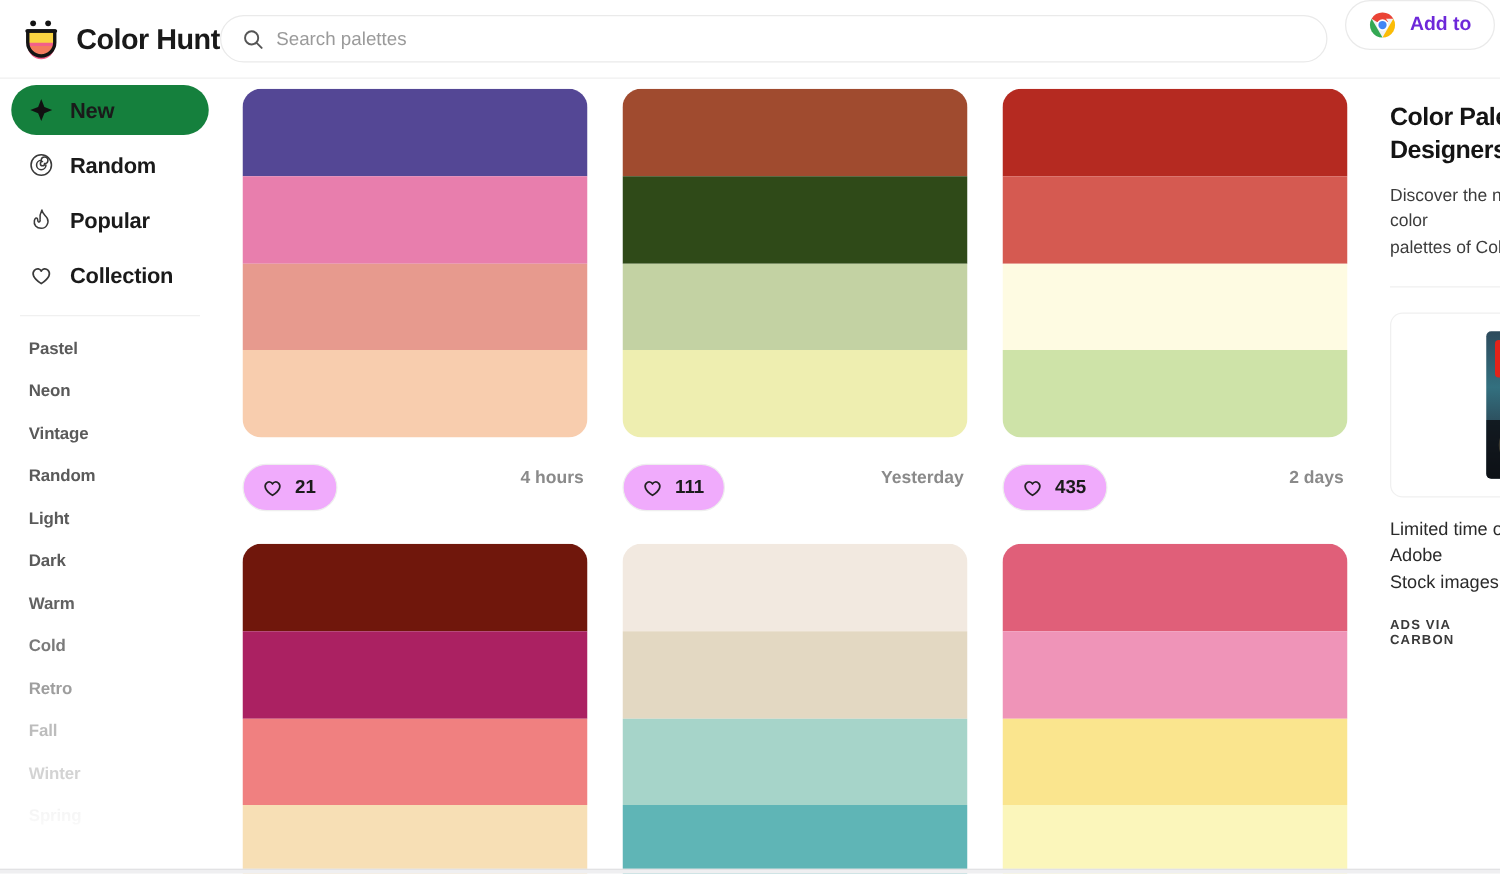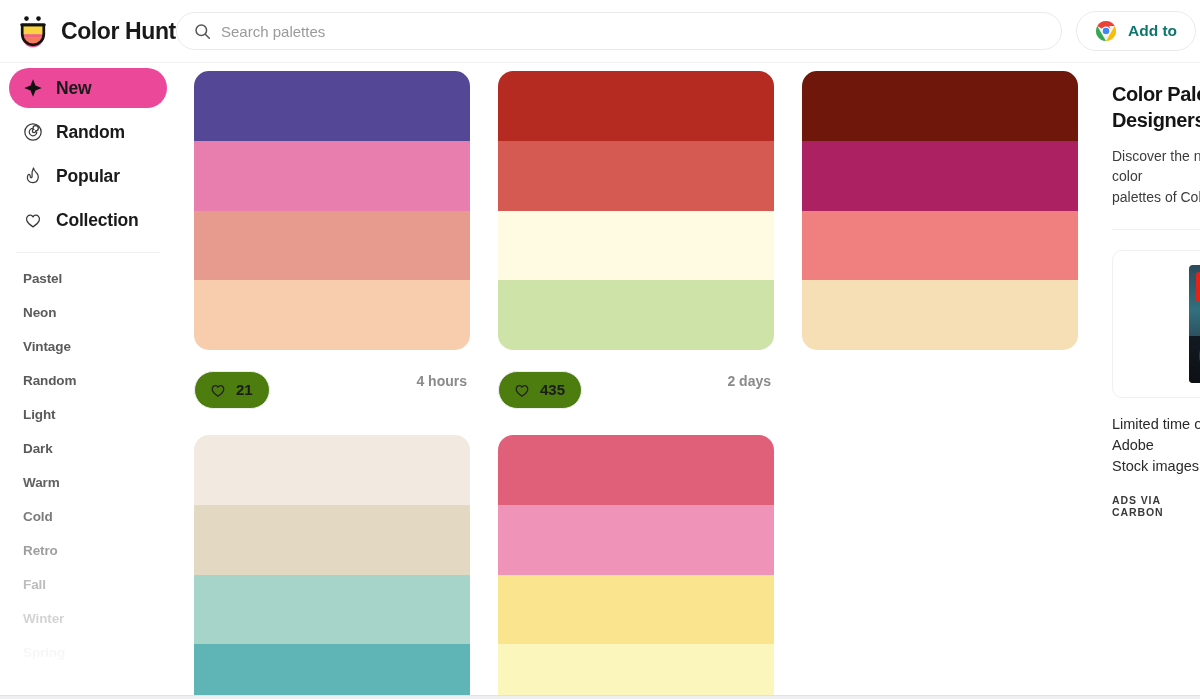--- a/index.html
+++ b/index.html
@@ -22,21 +22,20 @@
 
   
   #header {
     position: absolute;
     top: 0; left: 0;
     width: 1200px;
     height: 63px;
     background: #ffffff;
     border-bottom: 1px solid #f0f0f0;
     display: flex;
-    align-items: center;
     z-index: 20;
   }
 
   #brand {
     display: flex;
     align-items: center;
     gap: 11px;
     padding-left: 16px;
     width: 176px;
     flex: 0 0 176px;
@@ -94,21 +93,21 @@
     align-items: center;
     gap: 11px;
     padding: 0 18px;
     white-space: nowrap;
     cursor: pointer;
     background: #fff;
   }
   #chrome-cta-label {
     font-size: 15.5px;
     font-weight: 600;
-    color: #0f766e;
+    color: #6d28d9;
   }
   #chrome-icon { width: 22px; height: 22px; flex: 0 0 22px; }
 
   
   #sidebar {
     position: absolute;
     top: 63px; left: 0;
     width: 176px;
     height: 636px;
     background: #ffffff;
@@ -120,21 +119,21 @@
   .nav-item {
     display: flex;
     align-items: center;
     gap: 13px;
     height: 40px;
     margin: 0 9px 4px 9px;
     padding: 0 14px;
     border-radius: 20px;
     cursor: pointer;
   }
-  .nav-item.active { background: #ec4899; }
+  .nav-item.active { background: #15803d; }
   .nav-item .nav-icon { width: 20px; height: 20px; flex: 0 0 20px; display: block; }
   .nav-item .nav-label {
     font-size: 17.5px;
     font-weight: 600;
     color: #1a1a1a;
     letter-spacing: -0.2px;
   }
 
   #tag-divider {
     height: 1px;
@@ -203,21 +202,21 @@
   }
 
   .like-btn {
     display: flex;
     align-items: center;
     gap: 9px;
     height: 38px;
     padding: 0 16px 0 14px;
     border: 1px solid #eeeeee;
     border-radius: 19px;
-    background: #4d7c0f;
+    background: #f0abfc;
     cursor: pointer;
     margin-top: 18px;
   }
   .heart-icon { width: 18px; height: 18px; flex: 0 0 18px; display: block; }
   .like-count {
     font-size: 15px;
     font-weight: 700;
     color: #1b1b1b;
   }
   .time-ago {
@@ -446,20 +445,37 @@
           <div class="like-btn">
             <svg class="heart-icon" viewBox="0 0 24 24" fill="none">
               <path d="M12 20.3 C3.5 14.8 3 10.2 5.4 7.6 C7.7 5.1 11 6 12 8.3 C13 6 16.3 5.1 18.6 7.6 C21 10.2 20.5 14.8 12 20.3 Z" stroke="#222" stroke-width="1.8" stroke-linejoin="round"></path>
             </svg>
             <span class="like-count">21</span>
           </div>
           <span class="time-ago">4 hours</span>
         </div>
       </div>
 
+      <div class="palette-card">
+        <div class="swatches">
+          <div class="swatch" style="background: rgb(160, 75, 47);"></div>
+          <div class="swatch" style="background: rgb(47, 74, 24);"></div>
+          <div class="swatch" style="background: rgb(195, 210, 163);"></div>
+          <div class="swatch" style="background: rgb(238, 238, 176);"></div>
+        </div>
+        <div class="card-footer">
+          <div class="like-btn">
+            <svg class="heart-icon" viewBox="0 0 24 24" fill="none">
+              <path d="M12 20.3 C3.5 14.8 3 10.2 5.4 7.6 C7.7 5.1 11 6 12 8.3 C13 6 16.3 5.1 18.6 7.6 C21 10.2 20.5 14.8 12 20.3 Z" stroke="#222" stroke-width="1.8" stroke-linejoin="round"></path>
+            </svg>
+            <span class="like-count">111</span>
+          </div>
+          <span class="time-ago">Yesterday</span>
+        </div>
+      </div>
 
       <div class="palette-card">
         <div class="swatches">
           <div class="swatch" style="background: rgb(181, 42, 33);"></div>
           <div class="swatch" style="background: rgb(213, 90, 81);"></div>
           <div class="swatch" style="background: rgb(254, 251, 226);"></div>
           <div class="swatch" style="background: rgb(206, 227, 168);"></div>
         </div>
         <div class="card-footer">
           <div class="like-btn">

